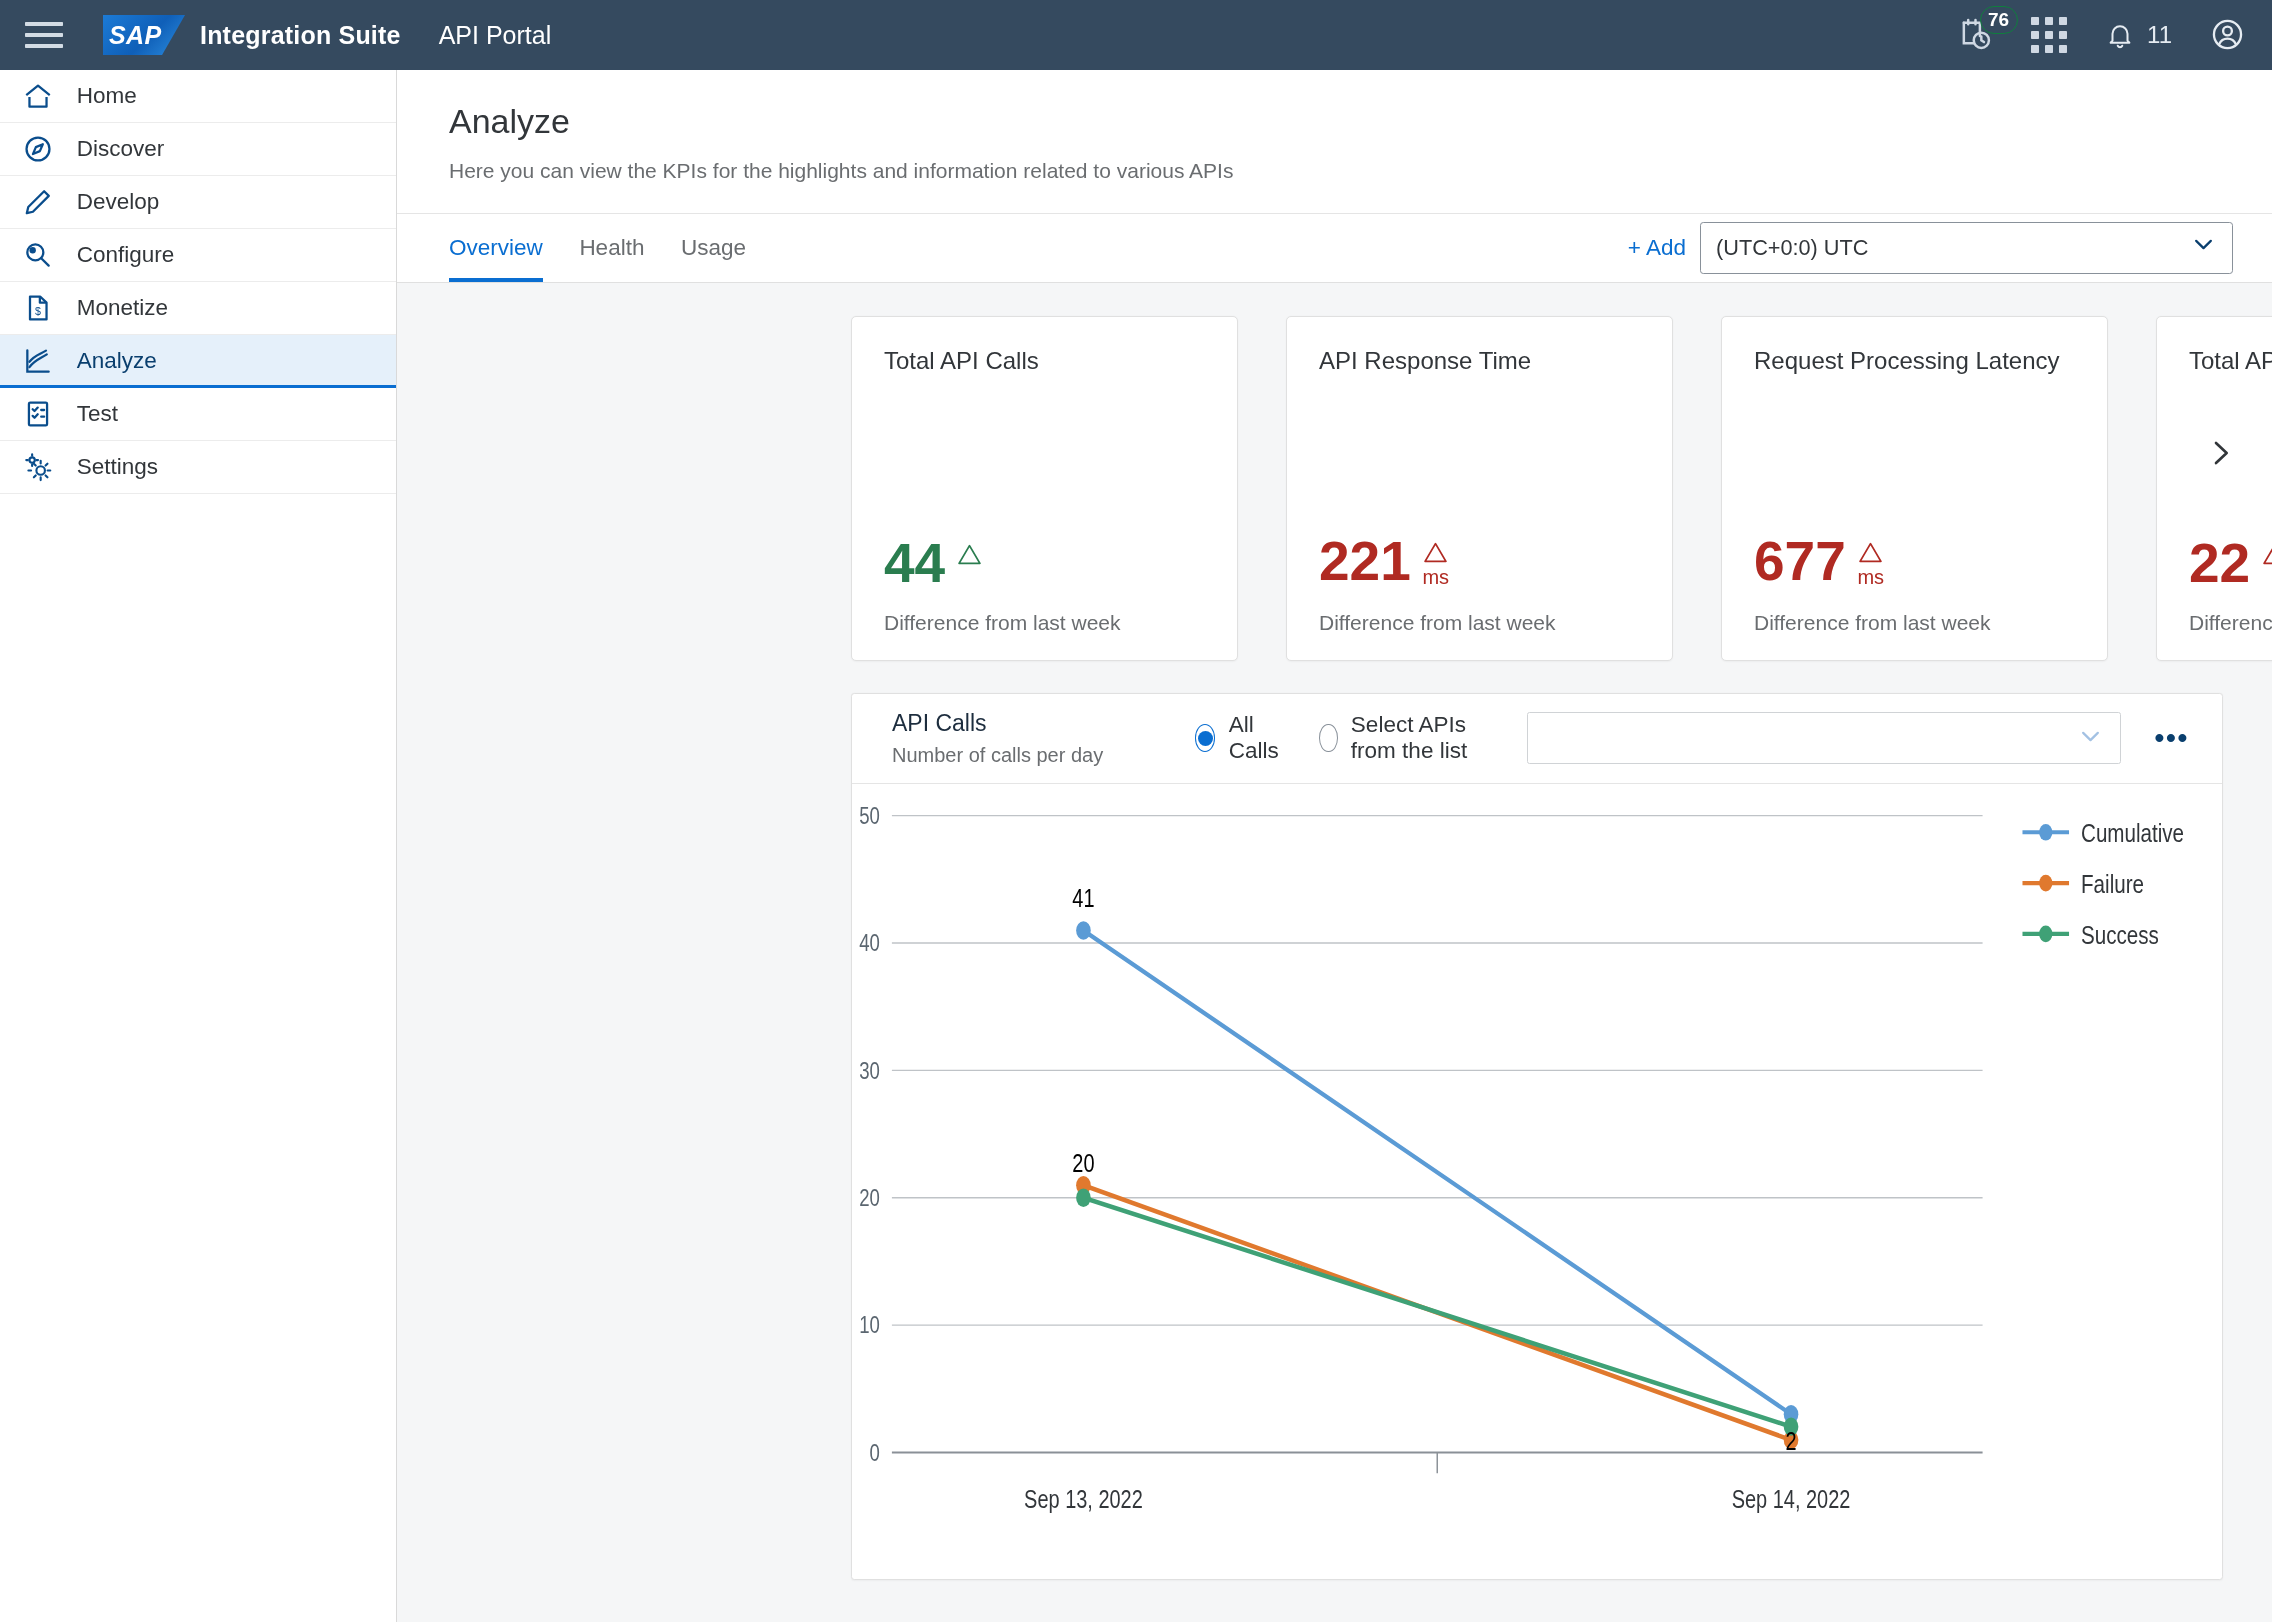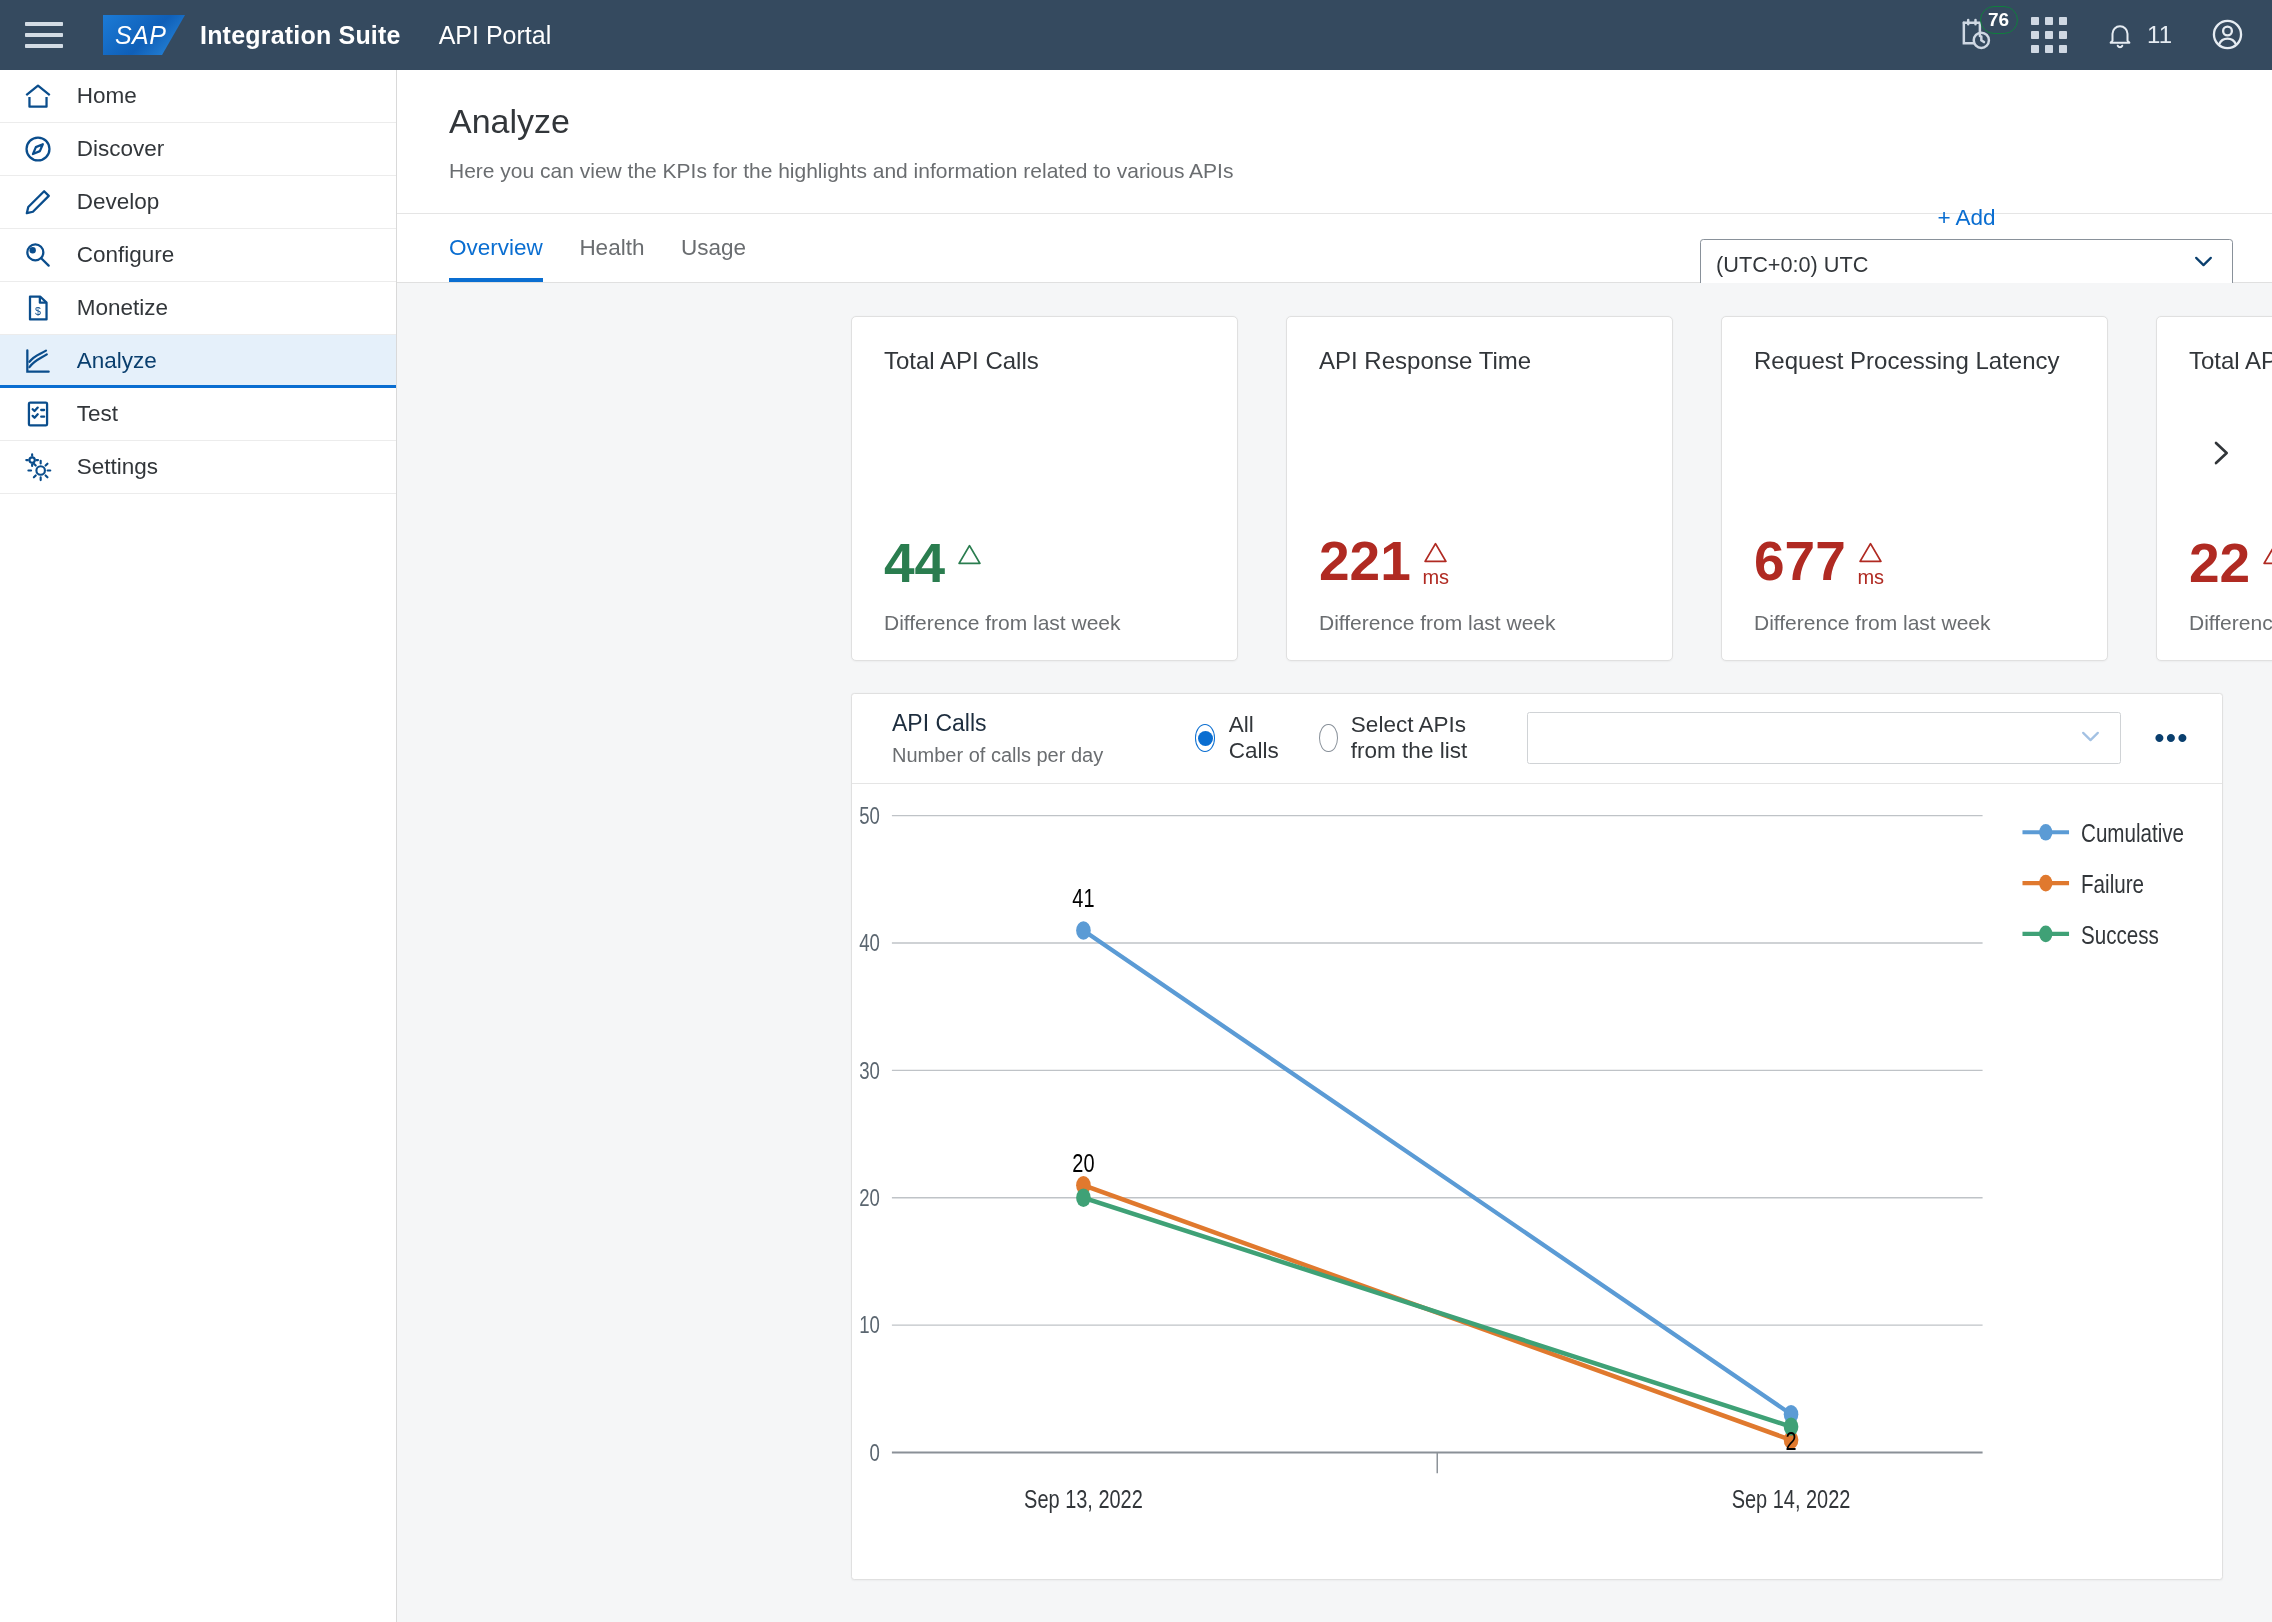--- a/index.html
+++ b/index.html
@@ -23,22 +23,22 @@
   .sap-logo {
     width: 82px; height: 40px; position: relative; margin-right: 15px;
     display:flex; align-items:center; justify-content:flex-start;
   }
   .sap-logo .shape {
     position:absolute; inset:0;
     background: linear-gradient(135deg,#1c7bd6 0%, #0f5fb8 55%, #2e8fe0 100%);
     clip-path: polygon(0 0, 100% 0, 72% 100%, 0 100%);
   }
   .sap-logo .txt {
-    position:relative; z-index:2; color:#fff; font-weight:normal; font-size:25px;
-    letter-spacing:0.4px; padding-left:12px; font-style: italic;
+    position:relative; z-index:2; color:#fff; font-weight:bold; font-size:25px;
+    letter-spacing:0.4px; padding-left:6px; font-style: italic;
   }
   .app-title { font-size: 25px; font-weight: bold; letter-spacing: 0.2px; }
   .sep-title { font-size: 25px; font-weight: 400; margin-left: 38px; color:#ffffff; }
   .header-right { margin-left:auto; display:flex; align-items:center; gap: 38px; }
   .hicon { position:relative; display:flex; align-items:center; cursor:pointer; }
   .badge-count {
     position:absolute; top:-11.7px; left: 21.7px;
     min-width: 38px; height: 28px; border:1.7px solid #107e3e; border-radius:15px;
     background:#354a5f; color:#ffffff; font-size:19px; font-weight:600;
     display:flex; align-items:center; justify-content:center; padding:0 5.8px;
@@ -81,21 +81,21 @@
   .tabs { display:flex; align-items:center; gap: 0; height:100%; }
   .tab {
     font-size: 22.5px; color:#6a6d70; padding: 0 18.3px; height:100%;
     display:flex; align-items:center; cursor:pointer; position:relative;
   }
   .tab:first-child { padding-left:0; }
   .tab.active { color:#0a6ed1; }
   .tab.active::after {
     content:""; position:absolute; left:0; right:18.3px; bottom:0; height:4.2px; background:#0a6ed1;
   }
-  .tabs-right { margin-left:auto; display:flex; align-items:center; gap: 8px; flex-direction: column; }
+  .tabs-right { margin-left:auto; display:flex; align-items:center; gap: 14px; }
   .add-link { color:#0a6ed1; font-size:22.5px; cursor:pointer; }
   .tz-select {
     width: 533px; height: 52px; border:0.8px solid #89919a; border-radius:3.3px;
     display:flex; align-items:center; padding: 0 15px; font-size:21.7px; color:#32363a;
     background:#fff; cursor:pointer;
   }
   .tz-select .chev { margin-left:auto; color:#0a3f6e; }
 
   .daterow {
     height: 80px; display:flex; align-items:center; padding: 0 50px 0 52px;

